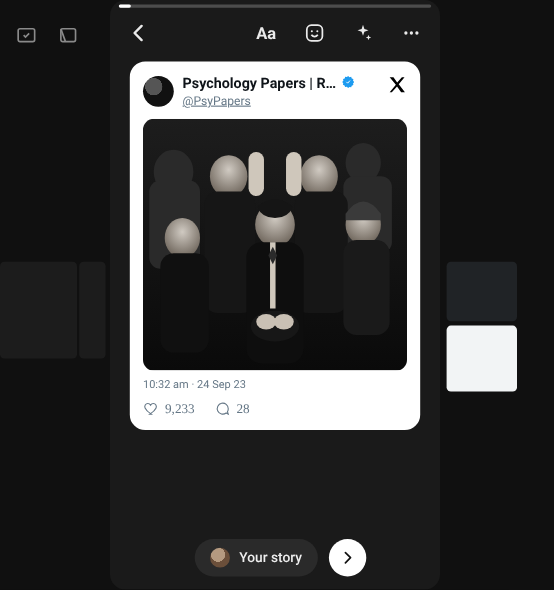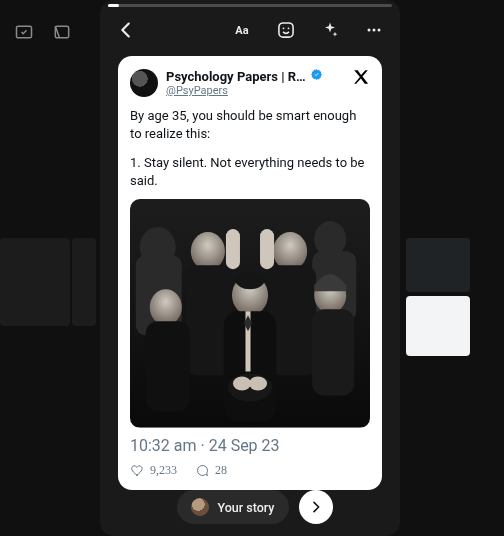--- a/index.html
+++ b/index.html
@@ -20,21 +20,21 @@
   .avatar { width: 28px; height: 28px; border-radius: 50%; background: radial-gradient(circle at 35% 35%, #555 0 30%, #111 31% 100%); flex-shrink: 0; }
   .name-col { display: flex; flex-direction: column; min-width: 0; }
   .name-row { display: flex; align-items: center; gap: 4px; font-weight: 700; font-size: 13px; color: #0f1419; white-space: nowrap; overflow: hidden; }
   .name-text { overflow: hidden; text-overflow: ellipsis; max-width: 140px; }
   .verified { color: #1d9bf0; }
   .handle { font-size: 11px; color: #657786; text-decoration: underline; }
   .x-logo { width: 18px; height: 18px; color: #000; flex-shrink: 0; }
   .tweet-body { margin-top: 10px; font-size: 13px; line-height: 1.35; color: #0f1419; }
   .tweet-body .line2 { margin-top: 12px; }
   .tweet-image { margin-top: 10px; width: 100%; aspect-ratio: 1.05/1; border-radius: 10px; overflow: hidden; position: relative; }
-  .tweet-meta { margin-top: 8px; font-size: 16px; color: #657786; }
+  .tweet-meta { margin-top: 8px; font-size: 10px; color: #657786; }
   .tweet-actions { margin-top: 8px; display: flex; align-items: center; gap: 18px; color: #657786; font-size: 12px; }
   .tweet-actions .act { display: inline-flex; align-items: center; gap: 5px; font-family: Liberation Serif, serif; }
   .tweet-actions svg { width: 15px; height: 15px; stroke: #657786; fill: none; stroke-width: 1.6; }
   .bottom-bar { position: absolute; left: 10px; right: 0; bottom: 12px; display: flex; align-items: center; justify-content: center; gap: 10px; padding: 0 12px; }
   .chip { display: inline-flex; align-items: center; gap: 8px; background: #2a2a2a; color: #eee; font-size: 12.5px; font-weight: 500; padding: 8px 14px; border-radius: 20px; cursor: pointer; }
   .chip .mini-avatar { width: 18px; height: 18px; border-radius: 50%; background: radial-gradient(circle at 40% 35%, #b59a80 0 40%, #6b4f3a 41% 100%); }
   .chip .star-circle { width: 18px; height: 18px; border-radius: 50%; background: #1db954; display: inline-flex; align-items: center; justify-content: center; }
   .chip .star-circle svg { width: 11px; height: 11px; fill: #fff; }
   .next-btn { width: 34px; height: 34px; border-radius: 50%; background: #fff; display: inline-flex; align-items: center; justify-content: center; cursor: pointer; }
   .next-btn svg { width: 16px; height: 16px; stroke: #111; stroke-width: 2.3; fill: none; }
@@ -71,21 +71,21 @@
       <div class="progress-fill"></div>
     </div>
 
     <div class="topbar">
       <span class="icon-btn">
         <svg viewBox="0 0 24 24" width="22" height="22" fill="none" stroke="currentColor" stroke-width="2.4" stroke-linecap="round" stroke-linejoin="round">
             <polyline points="15 5 8 12 15 19"></polyline>
           </svg>
       </span>
       <div class="topbar-right">
-        <span class="icon-btn" style="font-weight:700; font-size:11px;">
+        <span class="icon-btn" style="font-weight:700; font-size:15px;">
           <span>Aa</span>
         </span>
         <span class="icon-btn">
           <svg viewBox="0 0 24 24" width="20" height="20" fill="none" stroke="currentColor" stroke-width="1.9">
               <rect x="3.5" y="3.5" width="17" height="17" rx="5"></rect>
               <circle cx="9" cy="10" r="1.1" fill="currentColor" stroke="none"></circle>
               <circle cx="15" cy="10" r="1.1" fill="currentColor" stroke="none"></circle>
               <path d="M8.5 14c1 1.3 2.2 2 3.5 2s2.5-.7 3.5-2"></path>
             </svg>
         </span>
@@ -122,24 +122,20 @@
             <span class="handle">@PsyPapers</span>
           </div>
         </div>
         <span class="x-logo">
           <svg viewBox="0 0 24 24" fill="currentColor">
               <path d="M3 3h4.6l4.5 6.2L17.8 3H21l-7 8.4L21.5 21h-4.6l-5-6.9L5.6 21H3l7.5-9L3 3z"></path>
             </svg>
         </span>
       </div>
 
-      <div class="tweet-body">
-        <div>By age 35, you should be smart enough to realize this:</div>
-        <div class="line2">1. Stay silent. Not everything needs to be said.</div>
-      </div>
 
       <div class="tweet-image">
         <svg class="scene" viewBox="0 0 240 228" preserveAspectRatio="xMidYMid slice">
           <defs>
             <linearGradient id="bg" x1="0" y1="0" x2="0" y2="1">
               <stop offset="0" stop-color="#1d1d1d"></stop>
               <stop offset="1" stop-color="#0a0a0a"></stop>
             </linearGradient>
             <radialGradient id="face" cx="50%" cy="35%" r="65%">
               <stop offset="0" stop-color="#d0cac2"></stop>

